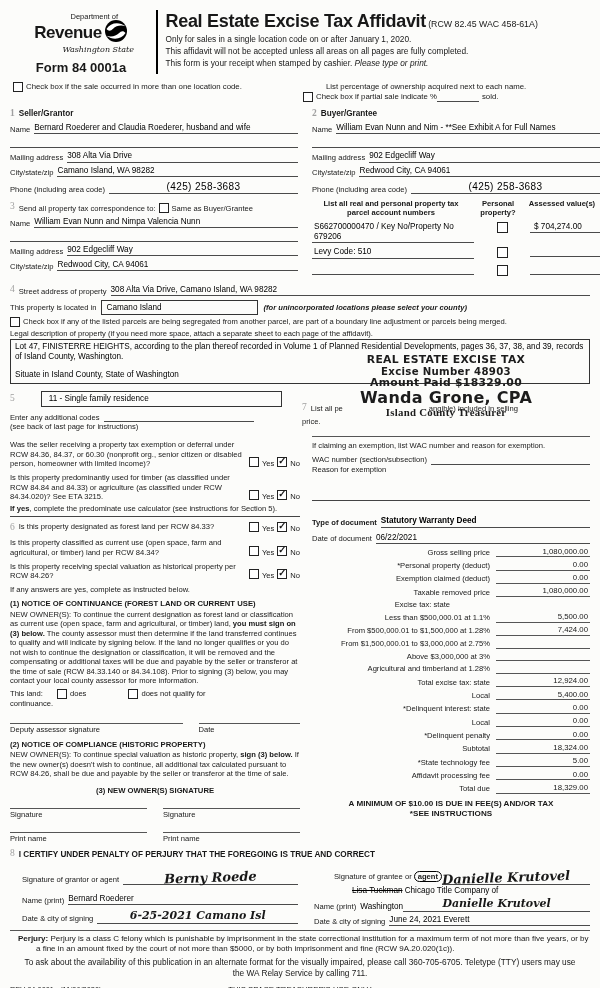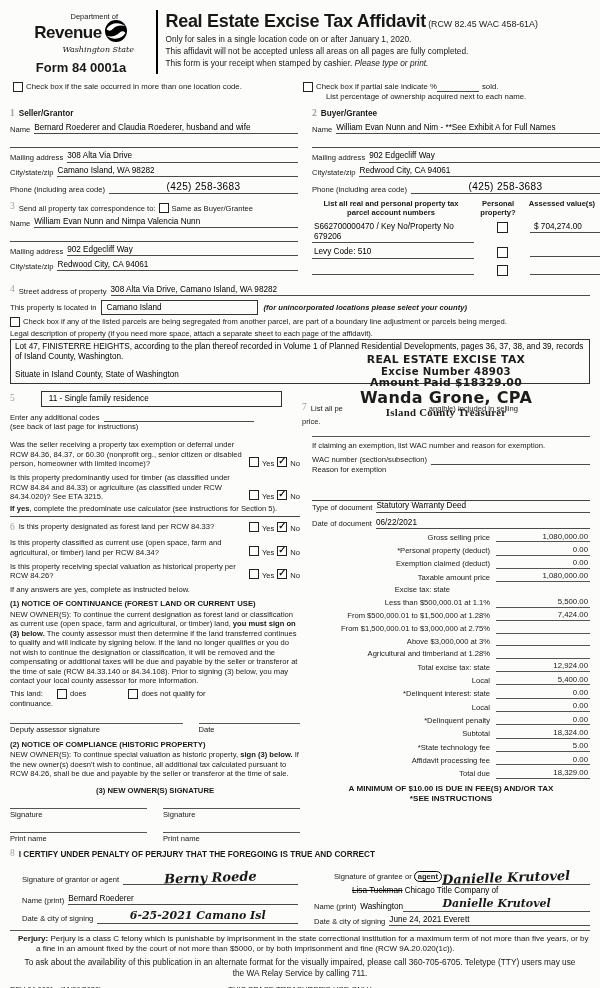--- a/index.html
+++ b/index.html
@@ -123,27 +123,27 @@
       </div>
     </div>
   </div>
 
   <div class="topchecks">
     <div class="half">
       <span class="cb"></span>
       <span>Check box if the sale occurred in more than one location code.</span>
     </div>
     <div class="half" style="display:block;">
+      <div style="margin-left:26px;">List percentage of ownership acquired next to each name.</div>
       <div style="display:flex;align-items:flex-end;">
         <span class="cb"></span>
         <span>Check box if partial sale indicate %</span>
         <span class="fill" style="width:42px;"></span>
         <span style="margin-left:3px;">sold.</span>
       </div>
-      <div style="margin-left:26px;">List percentage of ownership acquired next to each name.</div>
     </div>
   </div>
 
   <div class="cols">
     <div class="col">
       <div class="sechead">
           <span class="num">1</span>
           <span>Seller/Grantor</span>
         </div>
       <div class="frow">
@@ -366,21 +366,21 @@
     </div>
 
     <div class="rcol">
       <div>If claiming an exemption, list WAC number and reason for exemption.</div>
       <div class="frow" style="margin-top:5px;">
         <span class="lab">WAC number (section/subsection)</span>
         <span class="fill grow"></span>
       </div>
       <div>Reason for exemption</div>
       <div class="rule" style="margin-top:26px;"></div>
-      <div class="frow" style="margin-top:0;">
+      <div class="frow" style="margin-top:15px;font-weight:bold;">
         <span class="lab">Type of document</span>
         <span class="fill grow typed">Statutory Warranty Deed</span>
       </div>
       <div class="frow" style="margin-top:5px;">
         <span class="lab">Date of document</span>
         <span class="fill grow typed">06/22/2021</span>
       </div>
 
       <div class="mrow">
           <span class="mlabel">Gross selling price</span>
@@ -388,21 +388,21 @@
         </div>
       <div class="mrow">
           <span class="mlabel">*Personal property (deduct)</span>
           <span class="mval">0.00</span>
         </div>
       <div class="mrow">
           <span class="mlabel">Exemption claimed (deduct)</span>
           <span class="mval">0.00</span>
         </div>
       <div class="mrow">
-          <span class="mlabel">Taxable amount price</span>
+          <span class="mlabel">Taxable removed price</span>
           <span class="mval">1,080,000.00</span>
         </div>
       <div class="mrow nol">
           <span class="mlabel" style="padding-right:46px;">Excise tax: state</span>
           <span class="mval"></span>
         </div>
       <div class="mrow">
           <span class="mlabel">Less than $500,000.01 at 1.1%</span>
           <span class="mval">5,500.00</span>
         </div>

